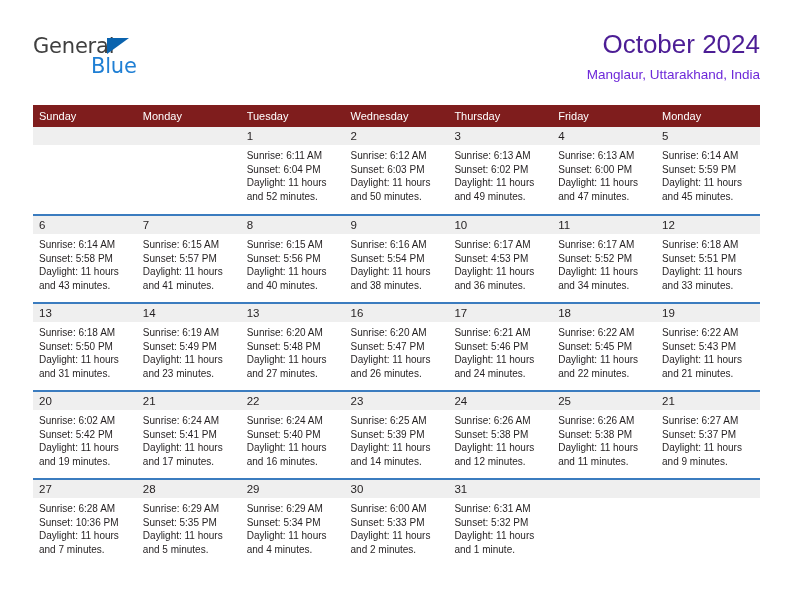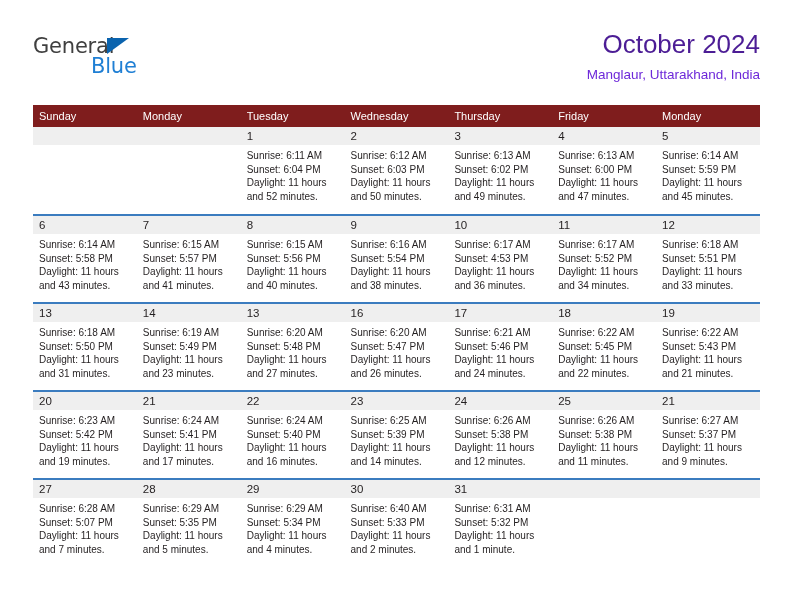--- a/index.html
+++ b/index.html
@@ -408,21 +408,21 @@
                 <div>and 21 minutes.</div>
               </div>
             </div>
           </td>
         </tr>
         <tr class="week">
           <td>
             <div class="cell-inner">
               <div class="daynum">20</div>
               <div class="cell-body">
-                <div>Sunrise: 6:23 AM</div>
+                <div>Sunrise: 6:02 AM</div>
                 <div>Sunset: 5:42 PM</div>
                 <div>Daylight: 11 hours</div>
                 <div>and 19 minutes.</div>
               </div>
             </div>
           </td>
           <td>
             <div class="cell-inner">
               <div class="daynum">21</div>
               <div class="cell-body">
@@ -488,21 +488,21 @@
               </div>
             </div>
           </td>
         </tr>
         <tr class="week">
           <td>
             <div class="cell-inner">
               <div class="daynum">27</div>
               <div class="cell-body">
                 <div>Sunrise: 6:28 AM</div>
-                <div>Sunset: 5:07 PM</div>
+                <div>Sunset: 10:36 PM</div>
                 <div>Daylight: 11 hours</div>
                 <div>and 7 minutes.</div>
               </div>
             </div>
           </td>
           <td>
             <div class="cell-inner">
               <div class="daynum">28</div>
               <div class="cell-body">
                 <div>Sunrise: 6:29 AM</div>
@@ -520,21 +520,21 @@
                 <div>Sunset: 5:34 PM</div>
                 <div>Daylight: 11 hours</div>
                 <div>and 4 minutes.</div>
               </div>
             </div>
           </td>
           <td>
             <div class="cell-inner">
               <div class="daynum">30</div>
               <div class="cell-body">
-                <div>Sunrise: 6:40 AM</div>
+                <div>Sunrise: 6:00 AM</div>
                 <div>Sunset: 5:33 PM</div>
                 <div>Daylight: 11 hours</div>
                 <div>and 2 minutes.</div>
               </div>
             </div>
           </td>
           <td>
             <div class="cell-inner">
               <div class="daynum">31</div>
               <div class="cell-body">

